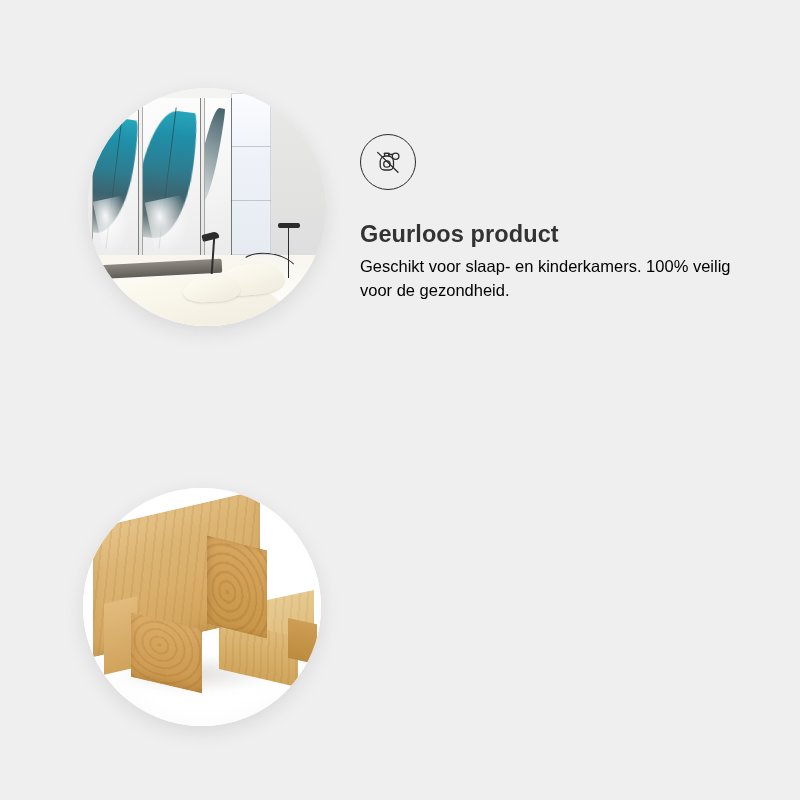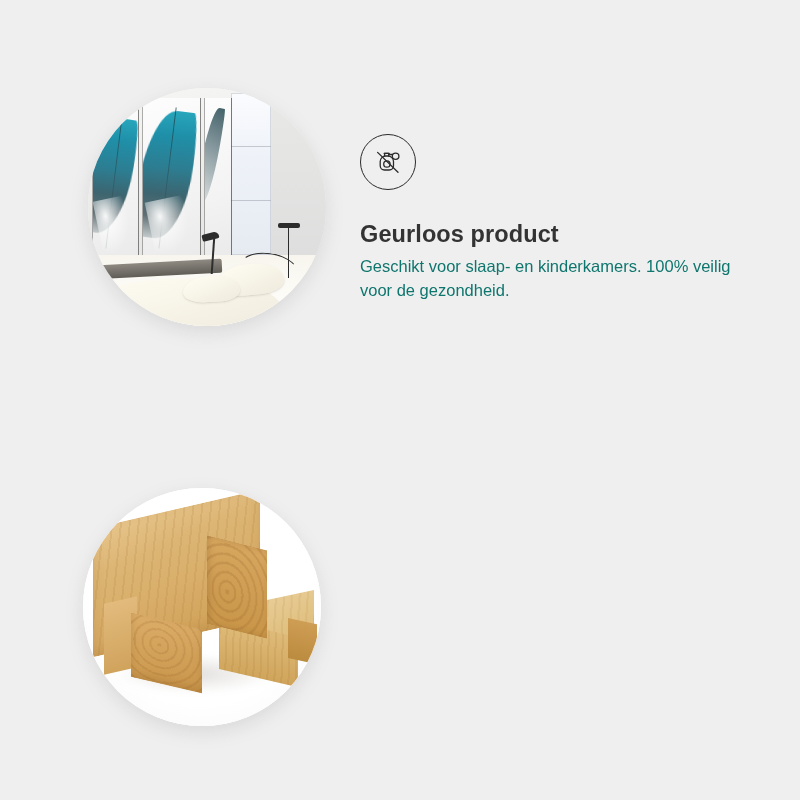--- a/index.html
+++ b/index.html
@@ -213,21 +213,21 @@
     font-size:23.5px;
     font-weight:700;
     color:#333333;
     letter-spacing:.1px;
     line-height:1.2;
   }
   .desc{
     margin:7px 0 0 0;
     font-size:16.5px;
     line-height:1.42;
-    color:#0f766e;
+    color:#000000;
     max-width:386px;
   }
 </style>
 </head>
 <body>
 
 <div class="page">
 
   <section class="feature feature-1">
 

